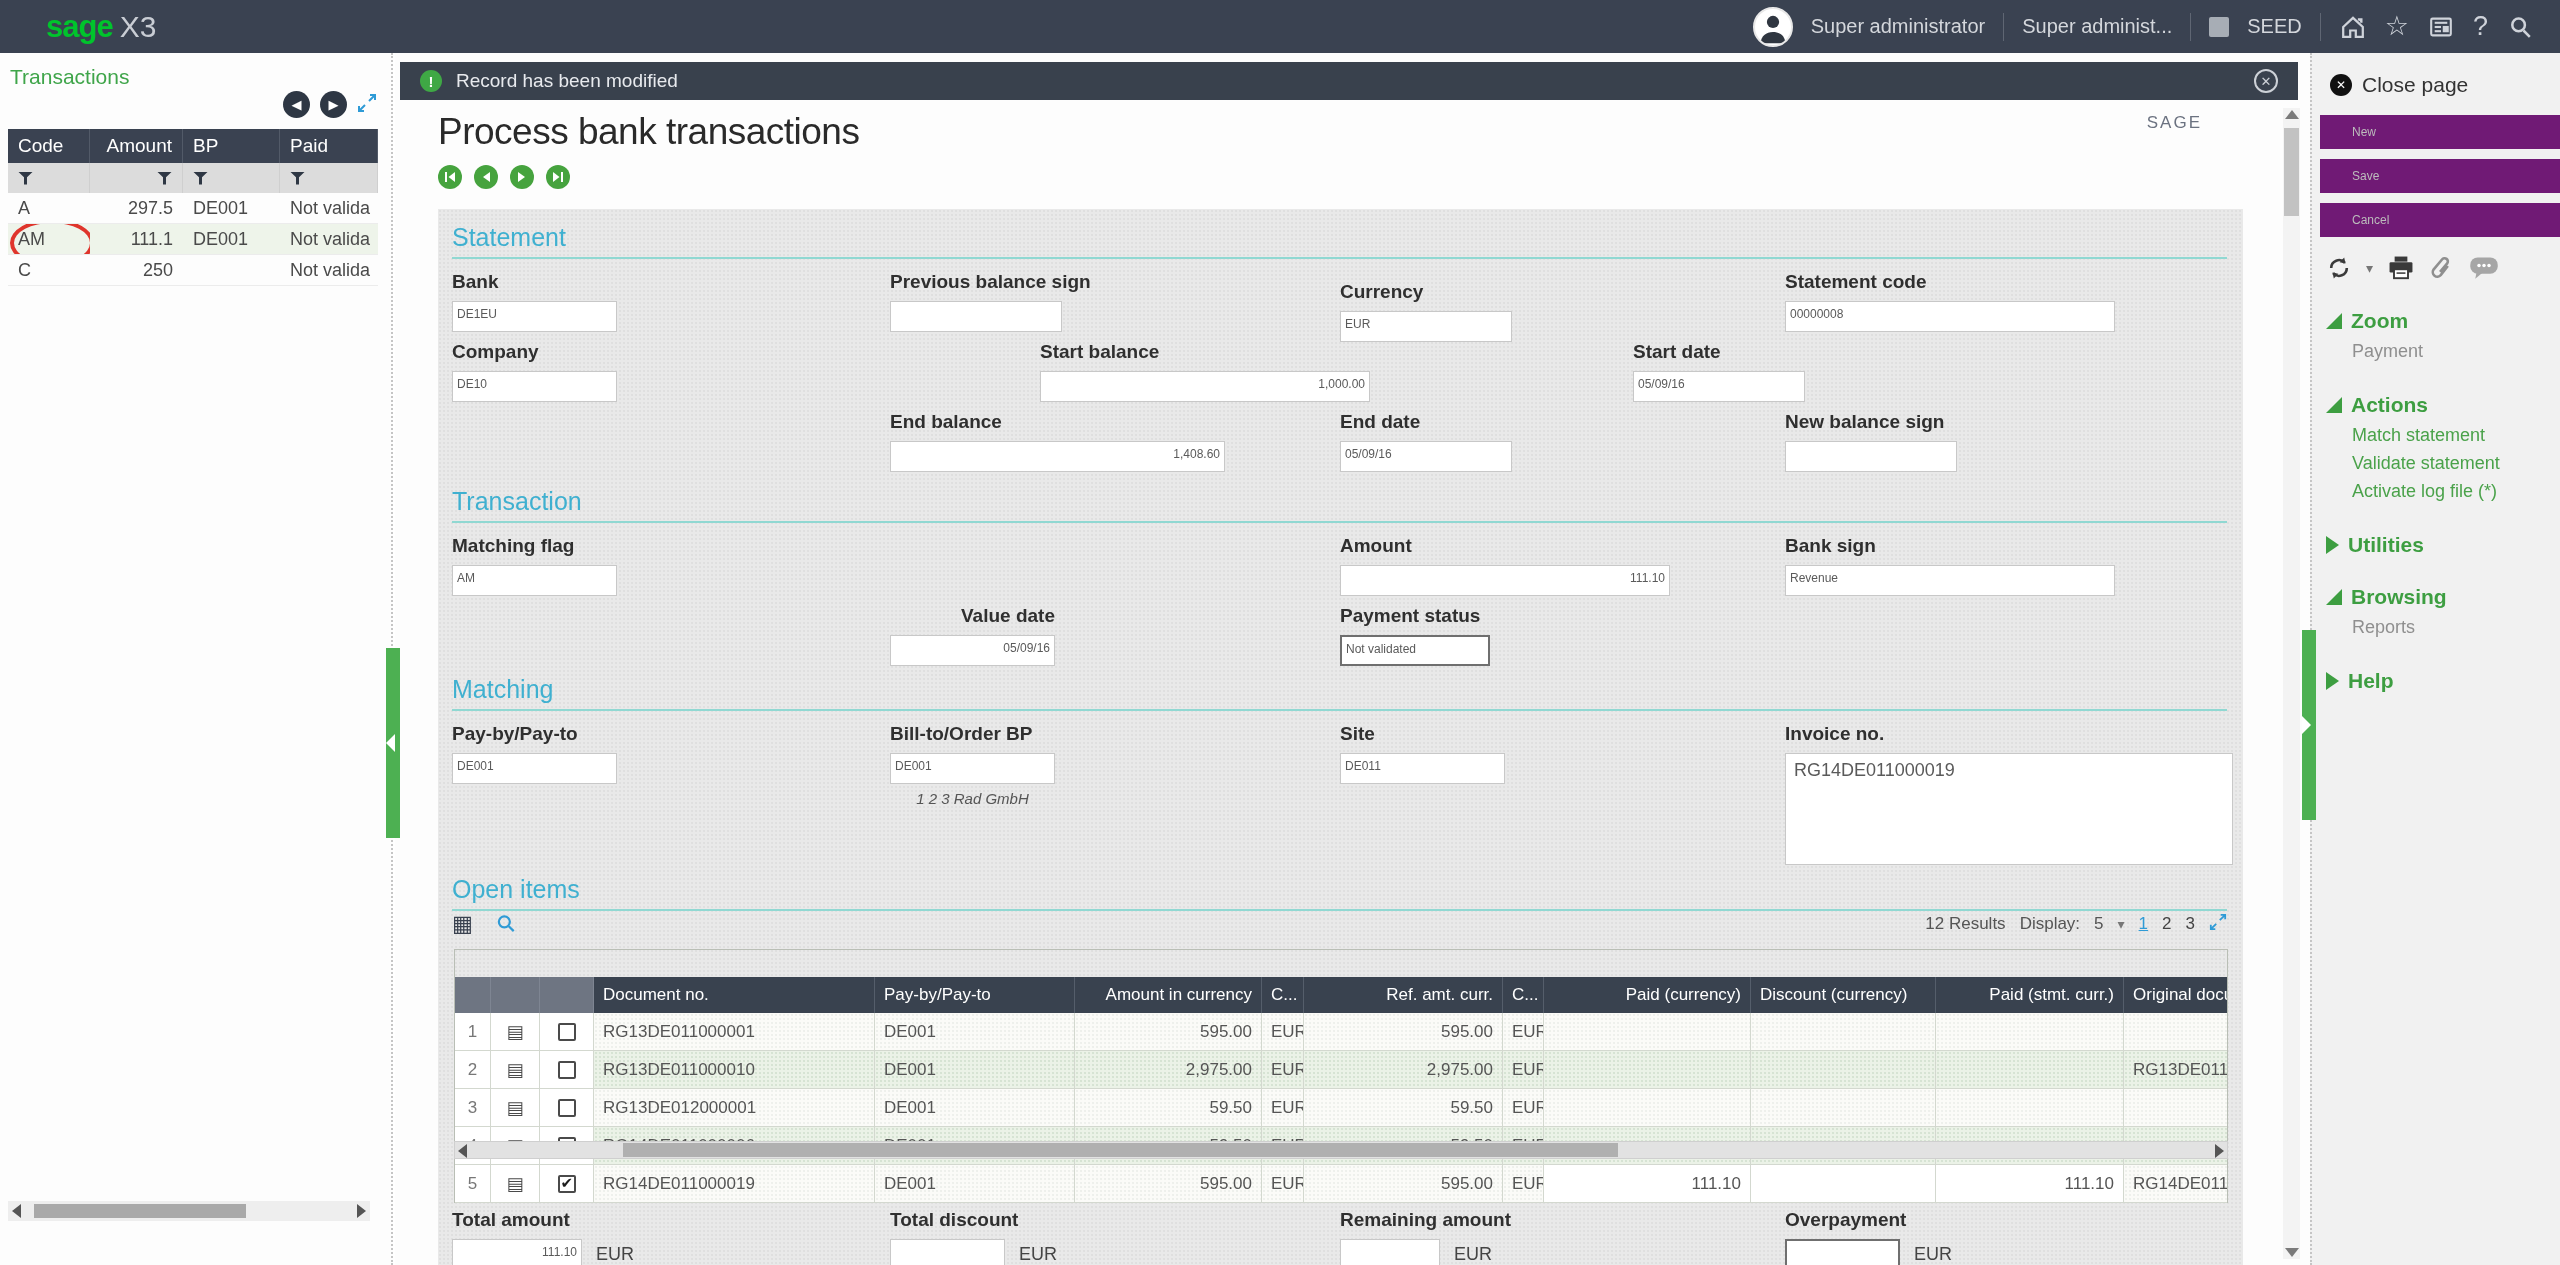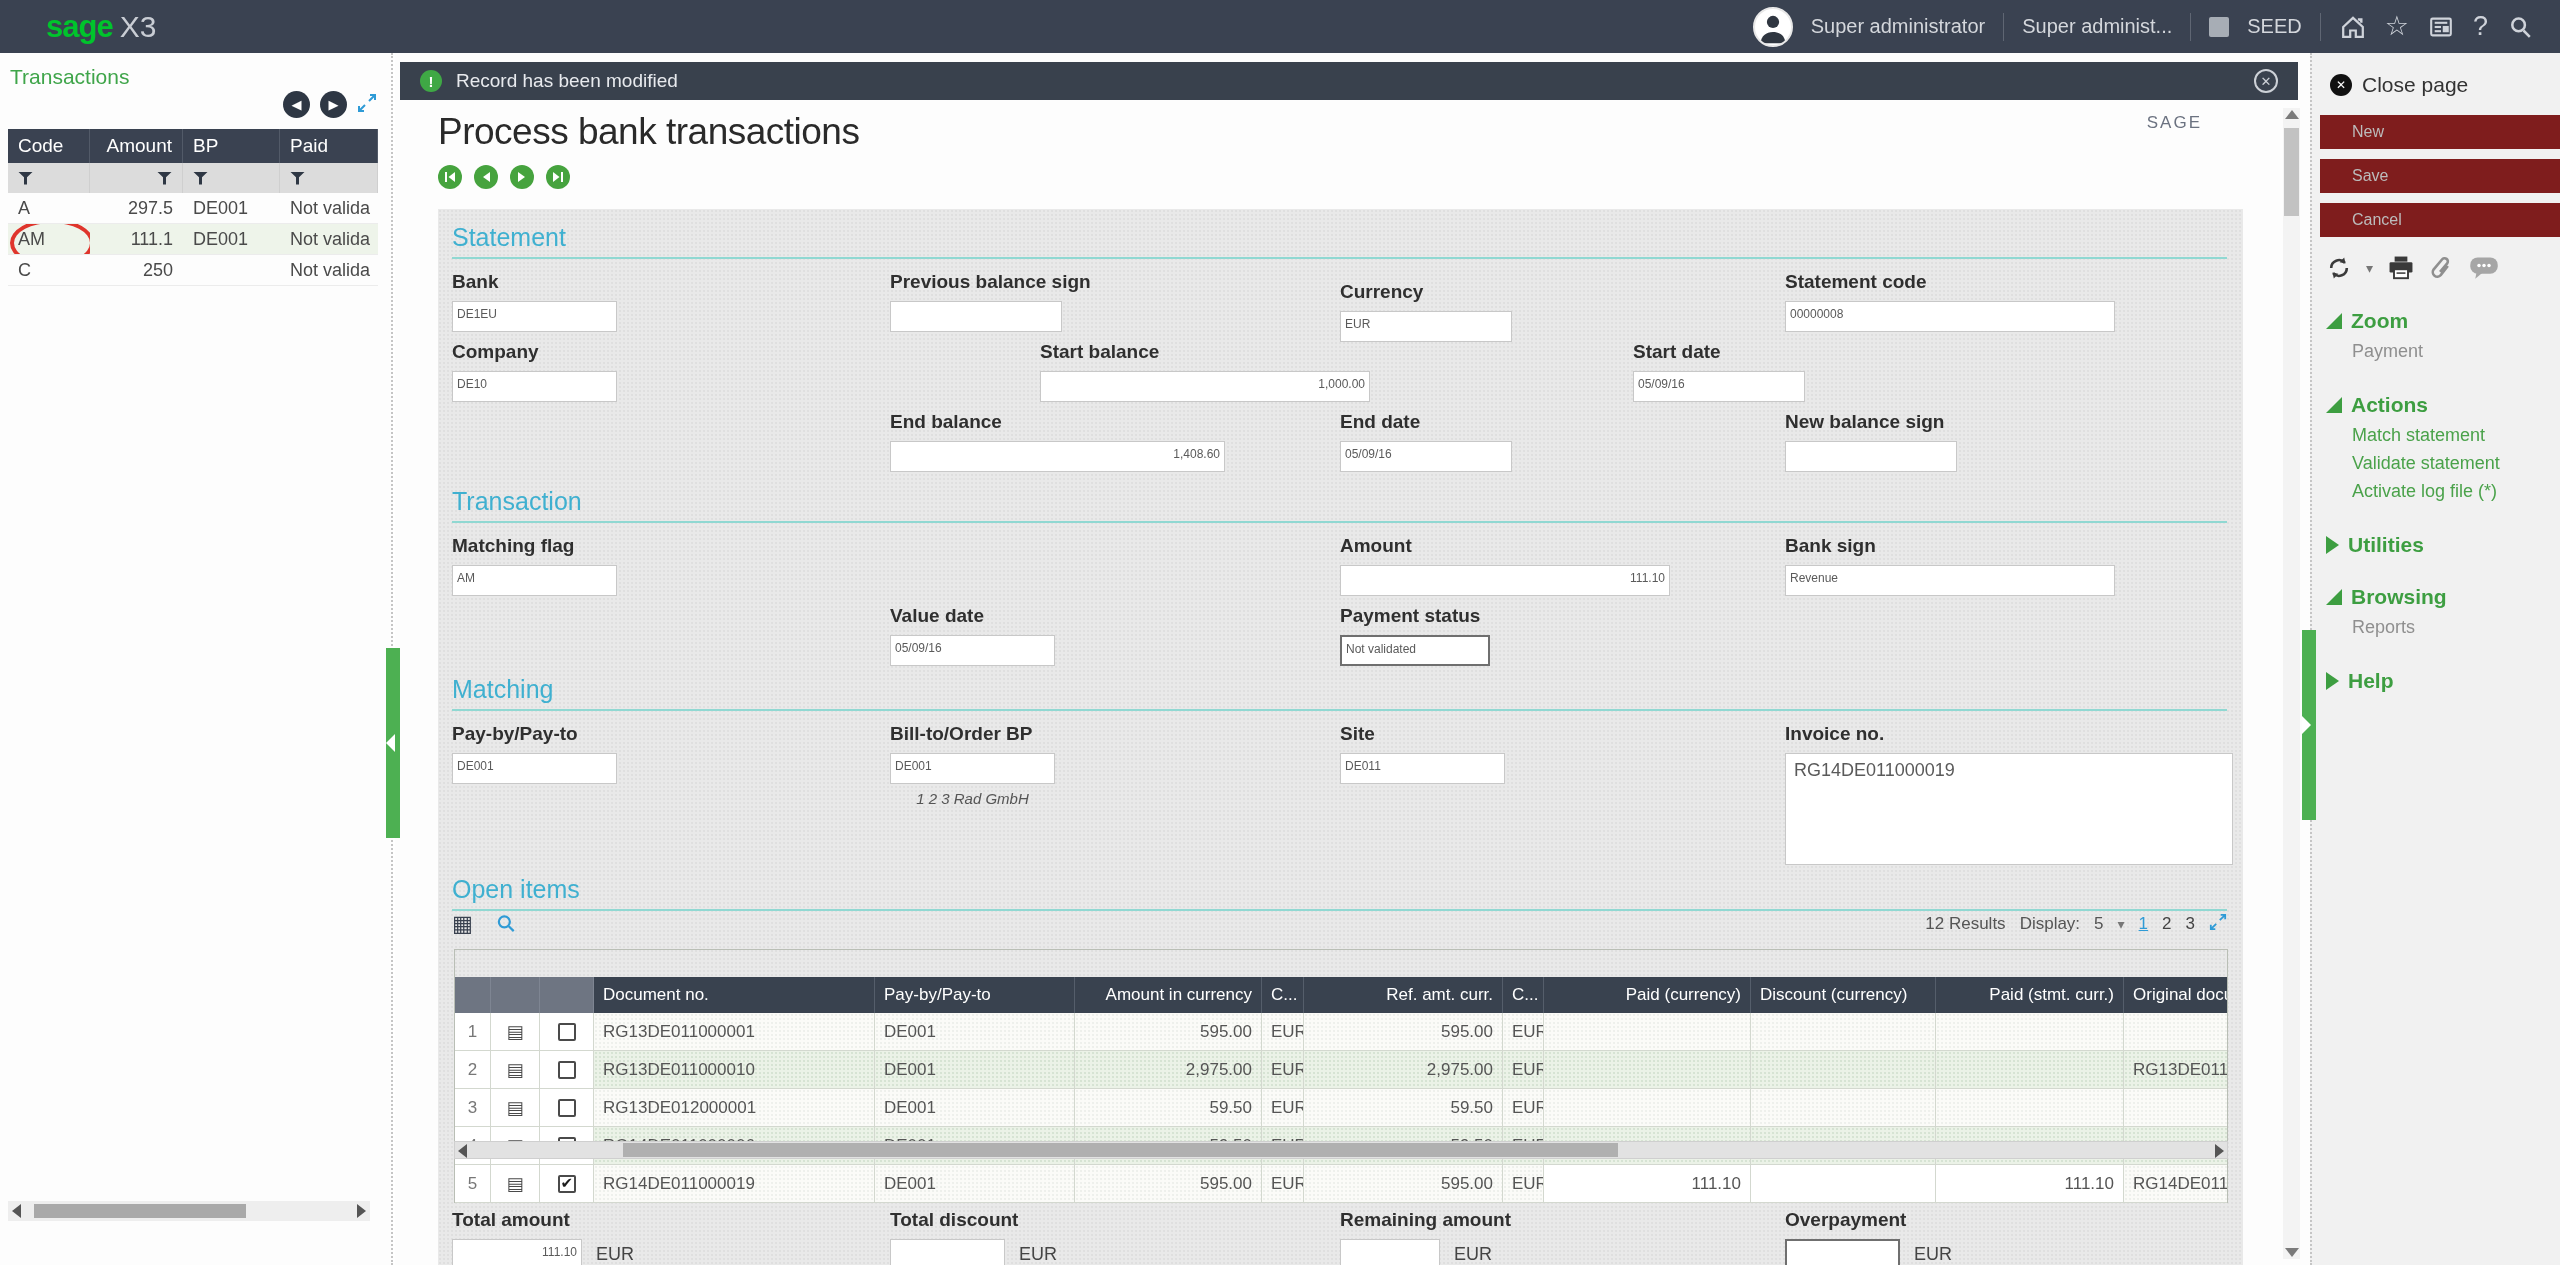--- a/index.html
+++ b/index.html
@@ -137,21 +137,21 @@
   
   .tot-cur{font-size:18px;color:#444;margin-left:14px;}
   .tot-wrap{display:flex;align-items:center;}
   .wt130{width:130px;} .wt115{width:115px;} .wt100{width:100px;}
 
   
   .rp-close{display:flex;align-items:center;gap:10px;margin:20px 0 0 18px;font-size:21px;color:#333;}
   .rp-close-ico{width:22px;height:22px;border-radius:50%;background:#111;color:#fff;font-size:12px;
     display:flex;align-items:center;justify-content:center;font-family:"DejaVu Sans",sans-serif;}
   .rp-buttons{margin-top:18px;}
-  .rp-btn{margin:0 0 10px 8px;height:34px;background:#7f1d1d;color:#bcbcbc;font-size:16px;
+  .rp-btn{margin:0 0 10px 8px;height:34px;background:#701a75;color:#bcbcbc;font-size:12px;
     display:flex;align-items:center;padding-left:32px;}
   .dark-menu{margin:14px 0 0 8px;background:#6e6e6e;padding:12px 0 14px 32px;}
   .dark-item{font-size:20px;line-height:28px;color:#a5a5a5;}
   .dark-item.on{color:#fff;font-weight:700;}
   .rp-icons{display:flex;align-items:center;gap:14px;margin:18px 0 0 14px;}
   .rp-icons svg{display:block;}
   .rp-nav{margin:26px 0 0 14px;}
   .nav-head{display:flex;align-items:center;gap:9px;margin-top:28px;}
   .nav-head .lbl{color:#3d9e41;font-size:21px;font-weight:700;}
   .tri-open{width:16px;height:16px;background:#3d9e41;clip-path:polygon(0 100%,100% 0,100% 100%);}
@@ -363,21 +363,21 @@
         <div class="finput w165">AM</div>
       </div>
       <div class="fg" style="left:902px;top:326px;">
         <div class="flabel">Amount</div>
         <div class="finput w330 ra">111.10</div>
       </div>
       <div class="fg" style="left:1347px;top:326px;">
         <div class="flabel">Bank sign</div>
         <div class="finput w330">Revenue</div>
       </div>
-      <div class="fg" style="left:452px;top:396px;">
+      <div class="fg" style="left:452px;top:396px;text-align:right;">
         <div class="flabel">Value date</div>
         <div class="finput w165">05/09/16</div>
       </div>
       <div class="fg" style="left:902px;top:396px;">
         <div class="flabel">Payment status</div>
         <div class="finput w150 focus">Not validated</div>
       </div>
 
       <div class="sec-title" style="top:466px;">Matching</div>
       <div class="sec-line" style="top:500px;"></div>

